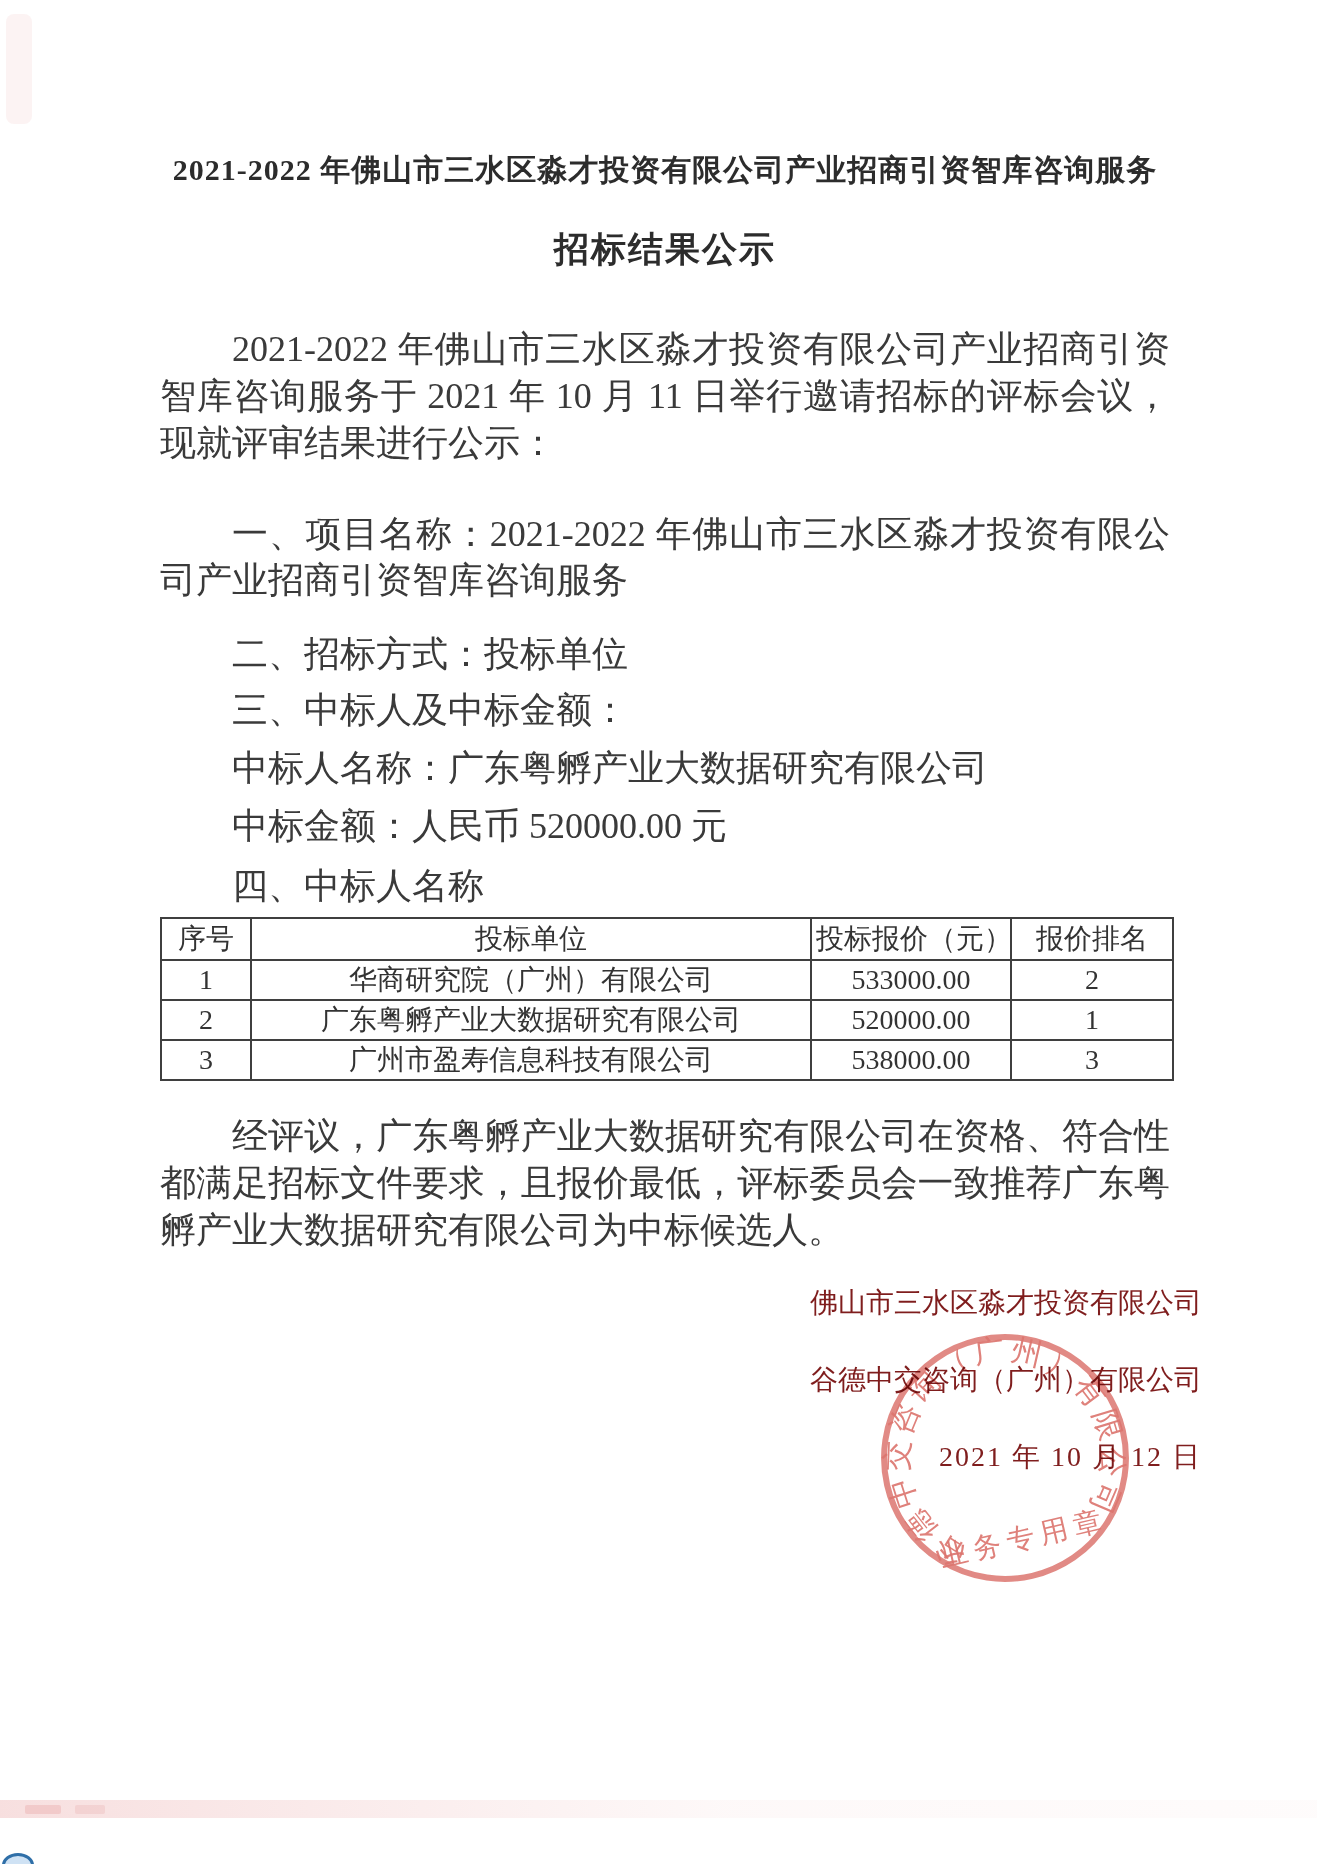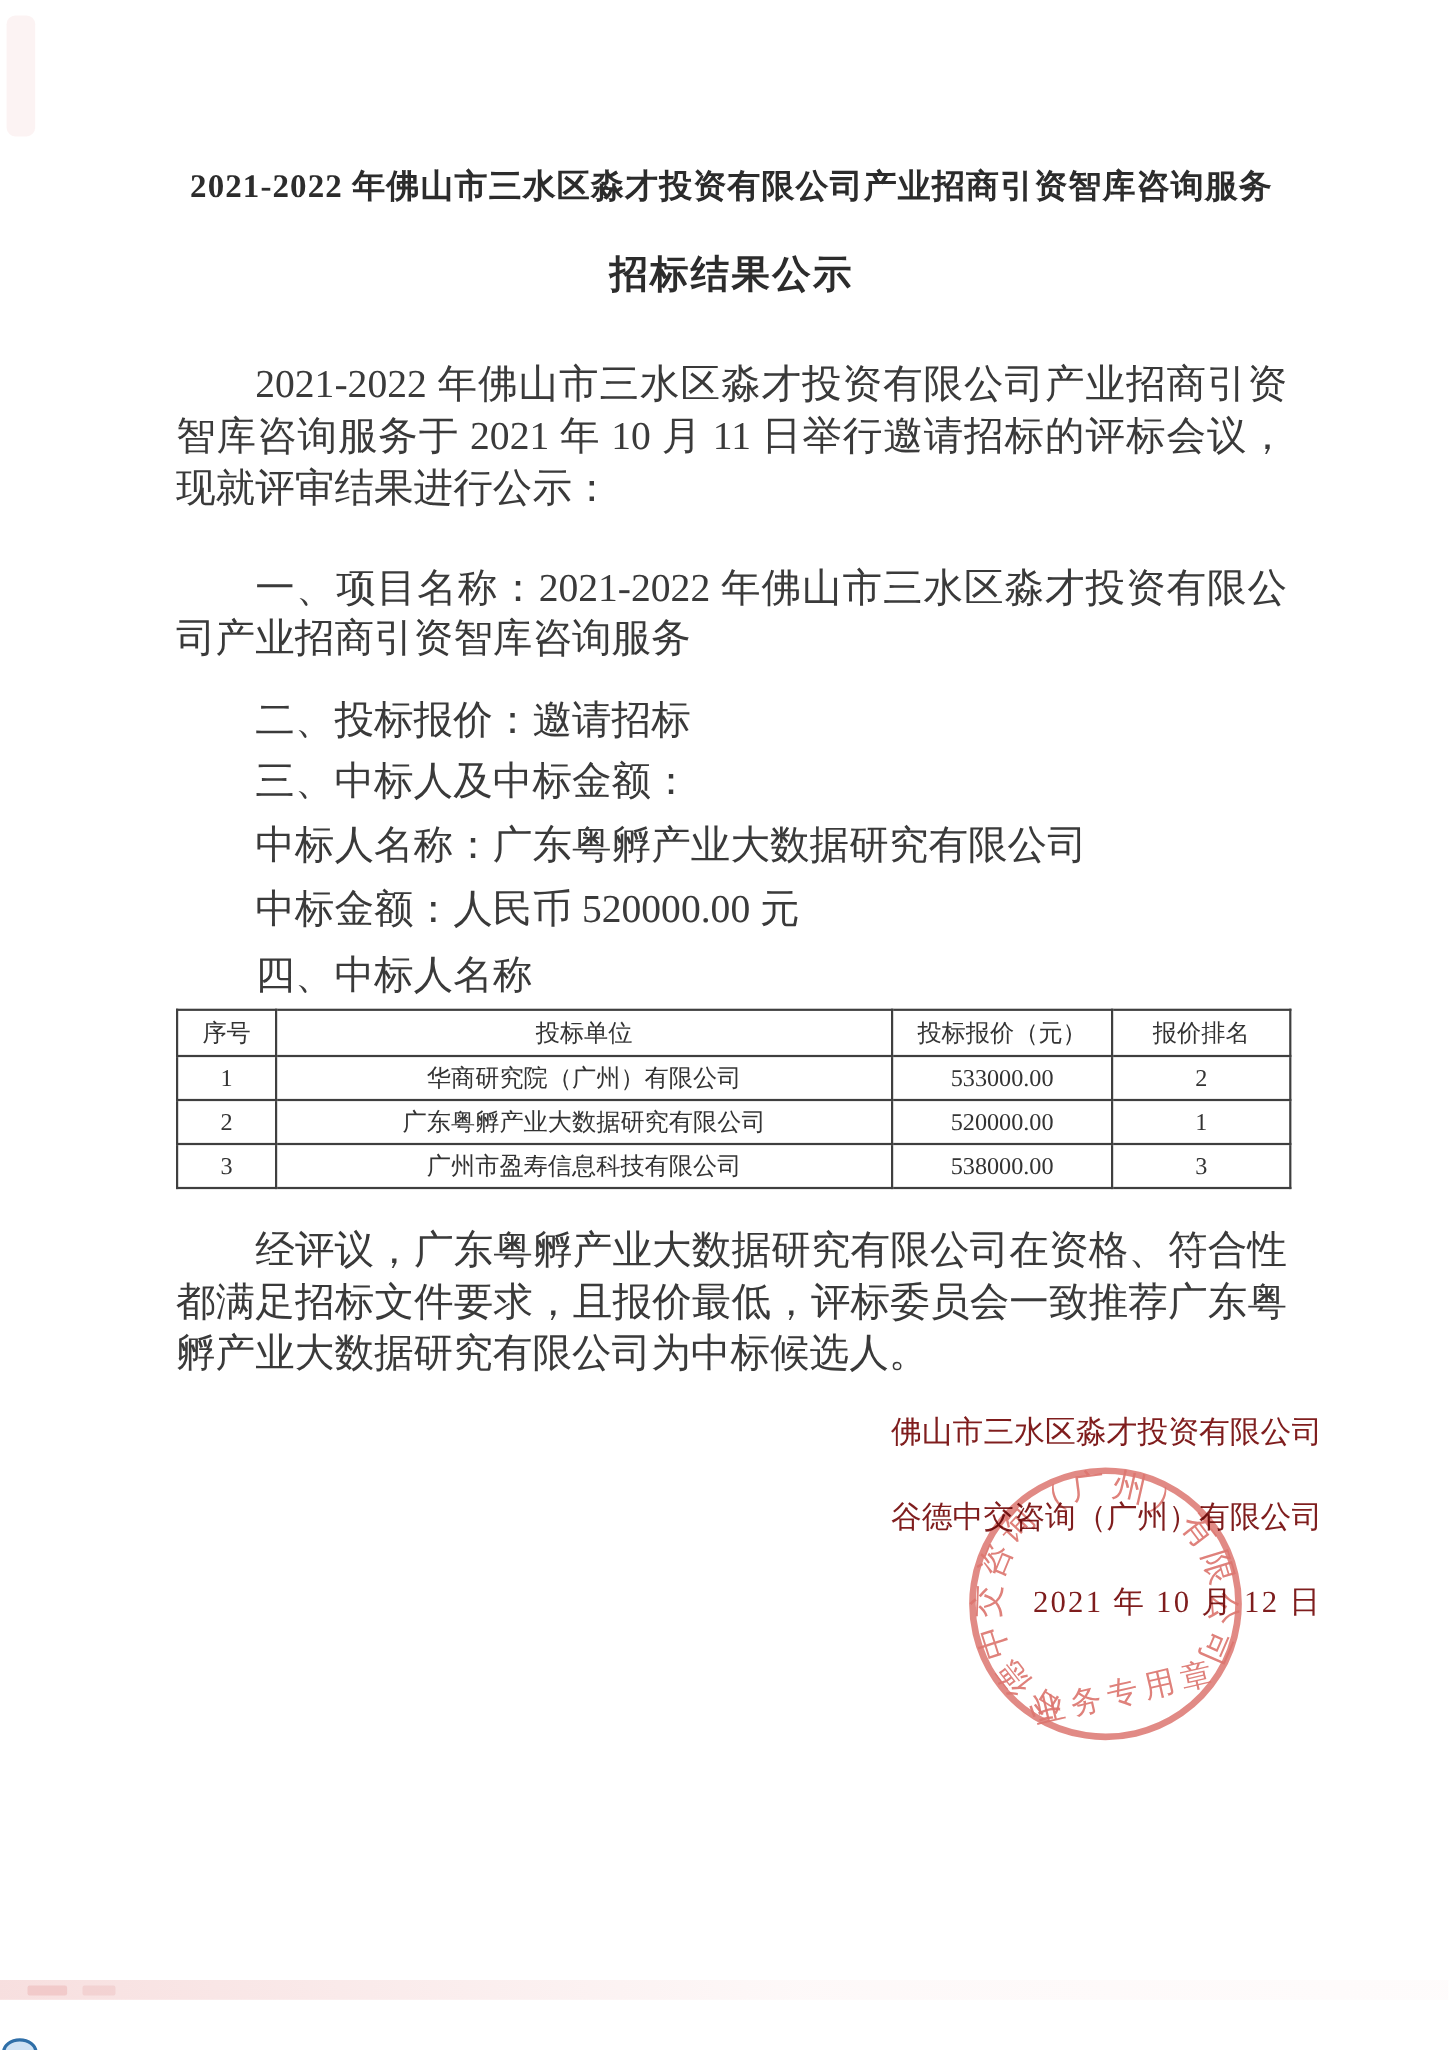--- a/index.html
+++ b/index.html
@@ -43,21 +43,21 @@
   .winner-name{margin-top:12px;line-height:46px;}
   .winner-amount{margin-top:12px;line-height:46px;}
   .item4{margin-top:14px;line-height:46px;}
   .conclusion{margin-top:32px;}
 
   table.bid-table{
     margin-top:8px;
     border-collapse:collapse;
     width:1012px;
     table-layout:fixed;
-    font-size:22px;
+    font-size:28px;
     color:#333333;
   }
   table.bid-table th,
   table.bid-table td{
     border:2px solid #3f3f3f;
     text-align:center;
     vertical-align:middle;
     padding:0 4px;
     font-weight:normal;
     height:38px;
@@ -126,21 +126,21 @@
 <div class="page">
 
   <div class="content">
 
     <p class="title-line1">2021-2022 年佛山市三水区淼才投资有限公司产业招商引资智库咨询服务</p>
     <p class="title-line2">招标结果公示</p>
 
     <p class="para intro">2021-2022 年佛山市三水区淼才投资有限公司产业招商引资智库咨询服务于 2021 年 10 月 11 日举行邀请招标的评标会议，现就评审结果进行公示：</p>
 
     <p class="para item1">一、项目名称：2021-2022 年佛山市三水区淼才投资有限公司产业招商引资智库咨询服务</p>
-    <p class="para item2">二、投标报价：邀请招标</p>
+    <p class="para item2">二、招标方式：投标单位</p>
     <p class="para item3">三、中标人及中标金额：</p>
     <p class="para winner-name">中标人名称：广东粤孵产业大数据研究有限公司</p>
     <p class="para winner-amount">中标金额：人民币 520000.00 元</p>
     <p class="para item4">四、中标人名称</p>
 
     <table class="bid-table">
       <colgroup>
         <col class="c-no">
           <col class="c-bidder">
           <col class="c-price">

